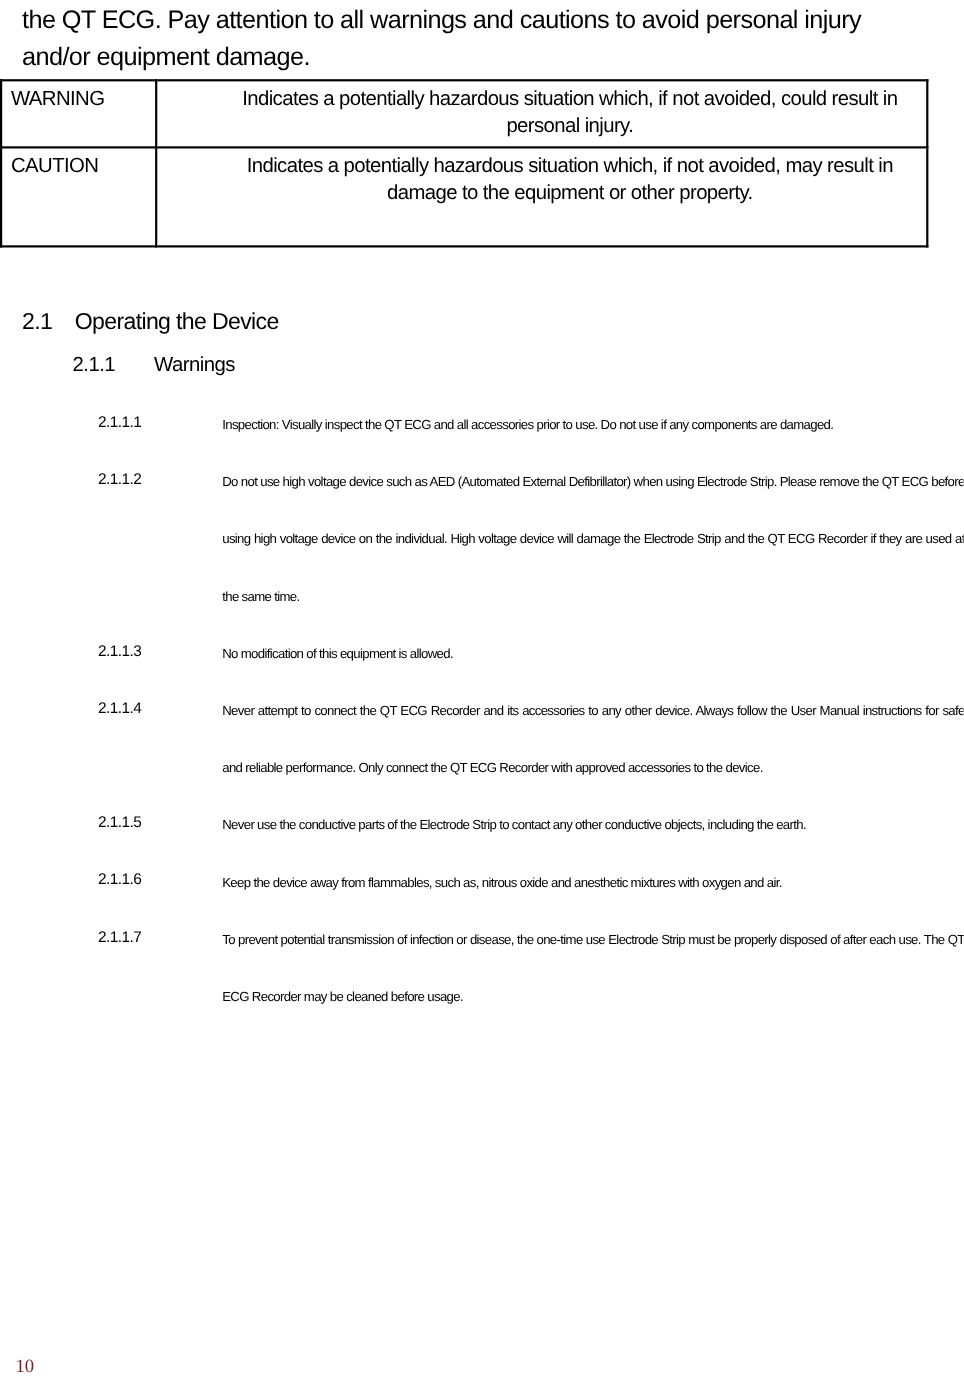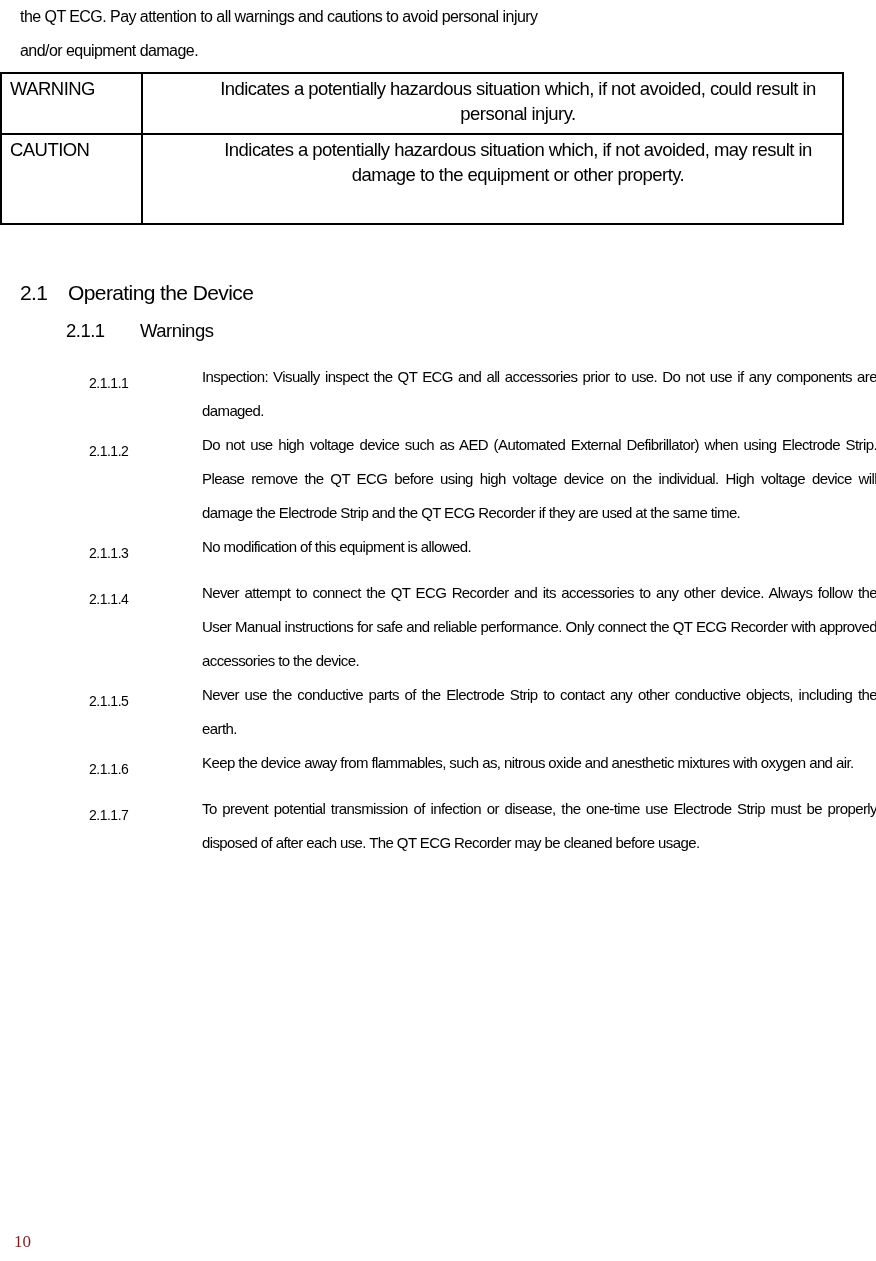--- a/index.html
+++ b/index.html
@@ -2,21 +2,21 @@
 <html><head>
   <meta charset="utf-8">
   <style>
     html, body { margin: 0; padding: 0; background: #ffffff; }
     body {
       width: 876px; height: 1261px; position: relative; overflow: hidden;
       font-family: "Liberation Sans", sans-serif; color: #000000;
     }
     .intro {
       position: absolute; left: 20px; top: 0px; width: 820px;
-      font-size: 16px; line-height: 34px; letter-spacing: -0.55px;
+      font-size: 23px; line-height: 34px; letter-spacing: -0.55px;
     }
     .intro div { white-space: nowrap; }
     table.legend {
       position: absolute; left: 0px; top: 72px; width: 844px;
       border-collapse: collapse; font-size: 18.5px; letter-spacing: -0.55px;
     }
     table.legend td {
       border: 2px solid #000; vertical-align: top; padding: 2px 4px 0 8px;
       line-height: 25px;
     }
@@ -34,21 +34,21 @@
       position: absolute; left: 66px; top: 320px; font-size: 18.5px; white-space: nowrap;
       letter-spacing: -0.5px;
     }
     .h3 .num { display: inline-block; width: 74px; }
     .items { position: absolute; left: 89px; top: 360px; width: 788px; }
     .item { display: flex; }
     .item .num {
       width: 113px; flex: none; font-size: 14px; line-height: 46px; letter-spacing: -0.5px;
     }
     .item .text {
-      width: 675px; font-size: 15px; line-height: 34px; text-align: justify;
+      width: 675px; font-size: 12px; line-height: 52px; text-align: justify;
       letter-spacing: -0.6px; word-spacing: 0px;
     }
     .page-number {
       position: absolute; left: 14px; top: 1232px;
       font-family: "Liberation Serif", serif; font-size: 17px; color: #7f1d1d;
     }
   </style>
 </head>
 <body>
 

